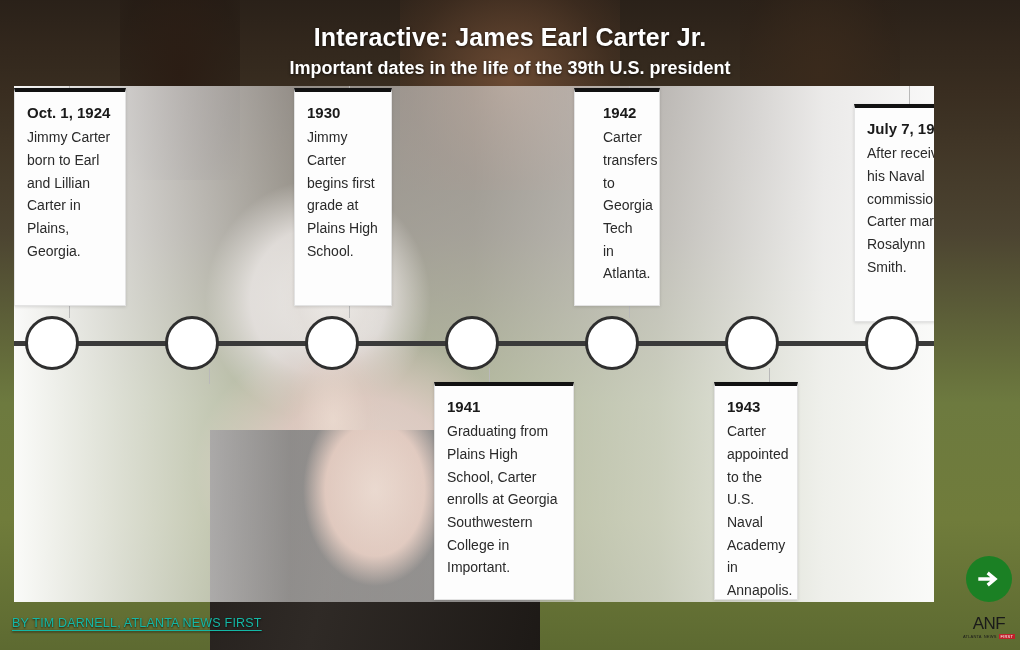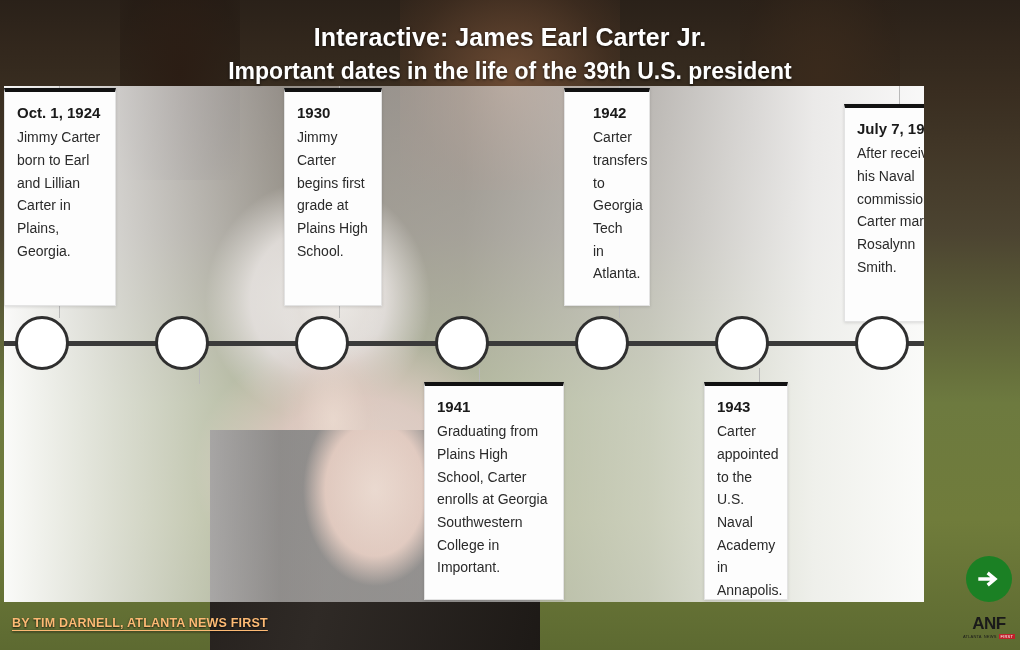--- a/index.html
+++ b/index.html
@@ -54,25 +54,25 @@
   }
 
   
   .headline {
     position: absolute; left: 0; top: 22px; width: 1020px;
     text-align: center; color: #fff;
     text-shadow: 0 1px 3px rgba(0,0,0,.65);
     z-index: 6;
   }
   .headline h1 { font-size: 25px; font-weight: bold; letter-spacing: .1px; line-height: 1.25; }
-  .headline h2 { font-size: 23px; font-weight: bold; margin-top: 4px; line-height: 1.25; }
+  .headline h2 { font-size: 18px; font-weight: bold; margin-top: 4px; line-height: 1.25; }
 
   
   .panel {
-    position: absolute; left: 4px; top: 86px;
+    position: absolute; left: 14px; top: 86px;
     width: 920px; height: 516px;
     background: linear-gradient(to right,
         rgba(255,255,255,0.97) 0%,
         rgba(246,246,246,0.80) 12%,
         rgba(235,235,235,0.52) 30%,
         rgba(238,238,238,0.55) 50%,
         rgba(242,242,242,0.70) 70%,
         rgba(250,250,250,0.92) 88%,
         rgba(255,255,255,0.97) 100%);
     overflow: hidden;
@@ -126,37 +126,37 @@
     width: 46px; height: 46px; border-radius: 50%;
     background: #1b8024;
     display: flex; align-items: center; justify-content: center;
     z-index: 8; cursor: pointer;
   }
   .next-btn svg { display: block; }
 
   
   .byline {
     position: absolute; left: 12px; top: 616px;
-    font-size: 12.5px; font-weight: bold; color: #fdba74;
+    font-size: 12.5px; font-weight: normal; color: #14b8a6;
     letter-spacing: .2px;
     text-decoration: underline;
     text-underline-offset: 3px;
     text-shadow: 0 1px 2px rgba(0,0,0,.8);
     z-index: 8;
   }
 
   
   .logo {
     position: absolute; left: 964px; top: 612px;
     width: 50px; height: 30px;
     z-index: 8;
     display: flex; flex-direction: column; align-items: center; justify-content: center;
   }
   .logo .mark {
-    font-size: 17px; font-weight: bold; color: #1a1a1a; line-height: 1;
+    font-size: 17px; font-weight: normal; color: #1a1a1a; line-height: 1;
     letter-spacing: -.5px;
   }
   .logo .sub {
     font-size: 4px; color: #1a1a1a; margin-top: 2px; letter-spacing: .2px;
     display: flex; gap: 2px; align-items: center;
   }
   .logo .sub .red { background: #c0202a; color: #fff; padding: 0 2px; }
 </style>
 </head>
 <body>

